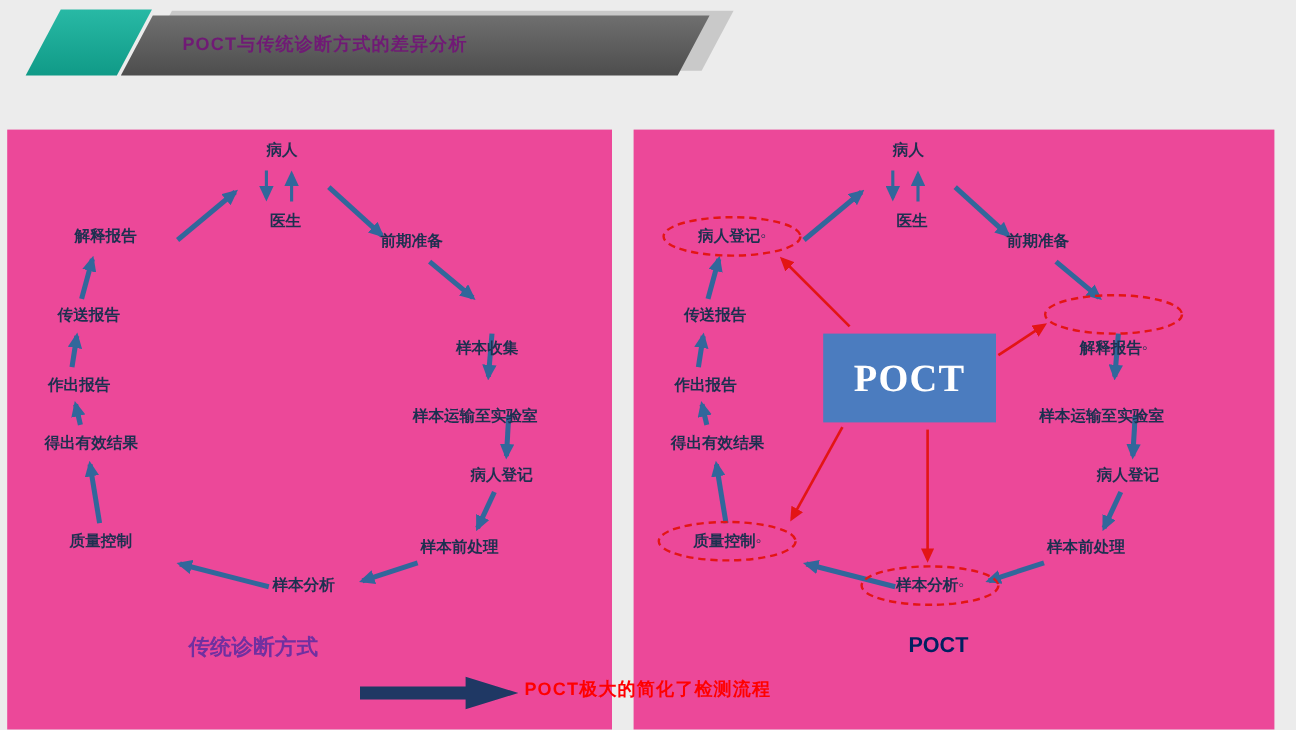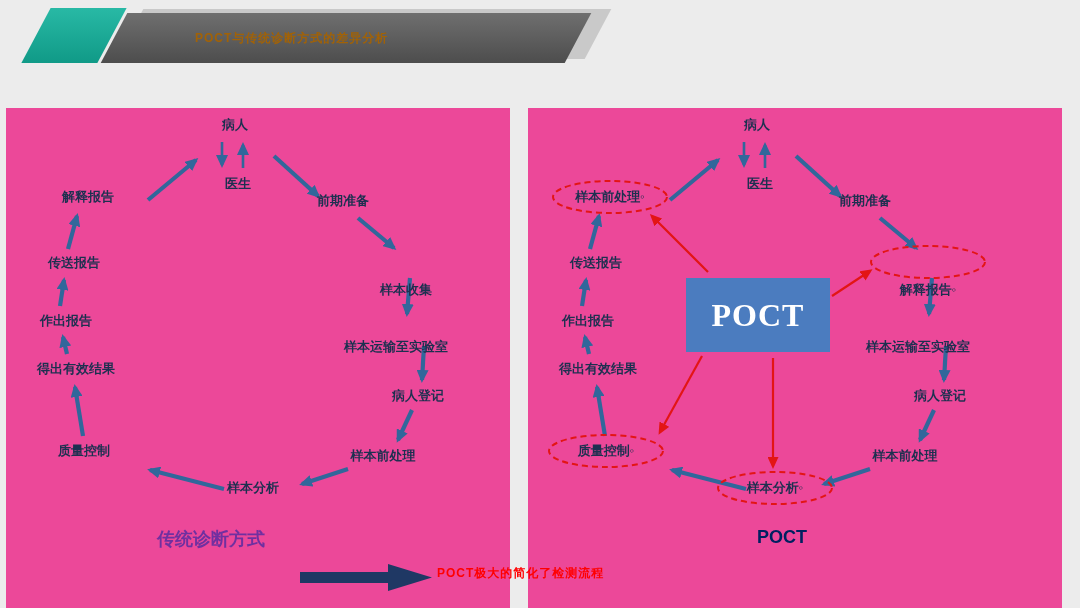--- a/index.html
+++ b/index.html
@@ -10,21 +10,21 @@
     overflow:hidden; position:relative;
   }
   .slide { position:absolute; inset:0; }
 
   
   .strip { position:absolute; transform:skewX(-28deg); }
   .strip-shadow { left:130px; top:9px;  width:468px; height:50px; background:#c9c9c9; }
   .strip-dark   { left:114px; top:13px; width:464px; height:50px; background:linear-gradient(180deg,#6f6f6f,#4d4d4d); }
   .strip-teal   { left:36px;  top:8px;  width:76px;  height:55px; background:linear-gradient(180deg,#28b9a5,#109a87); }
   .header-title { position:absolute; left:152px; top:13px; height:50px; line-height:50px;
-                  color:#a16207; font-size:12px; font-weight:bold; letter-spacing:1px;margin-left:43px; }
+                  color:#701a75; font-size:15px; font-weight:bold; letter-spacing:1px; }
 
   
   .panel { position:absolute; top:108px; height:530px; background:#ec4899; }
   .panel-left  { left:6px;   width:504px; }
   .panel-right { left:528px; width:534px; }
   .cycle-svg { position:absolute; left:0; top:0; }
 
   
   .node { position:absolute; transform:translate(-50%,-50%); font-weight:bold;
           font-size:13px; color:#1d3050; white-space:nowrap; }
@@ -45,21 +45,21 @@
   .poct-box { position:absolute; left:158px; top:170px; width:144px; height:74px;
               background:#4b7cbf; color:#ffffff; display:flex; align-items:center; justify-content:center;
               font-family:"Liberation Serif","DejaVu Serif",serif; font-size:32px; font-weight:bold;
               letter-spacing:1px; }
 
   
   .caption { position:absolute; font-weight:bold; font-size:18px; }
   .caption-trad { left:157px; top:527px; color:#7030a0; }
   .caption-poct { left:757px; top:527px; color:#002060; }
   .footer-arrow { position:absolute; left:300px; top:562px; }
-  .conclusion { position:absolute; left:437px; top:565px; font-size:12px; font-weight:bold;
+  .conclusion { position:absolute; left:437px; top:565px; font-size:15px; font-weight:bold;
                 color:#ff0000; letter-spacing:1px; }
 </style>
 </head>
 <body>
 
 <div class="slide">
 
   <div>
     <div class="strip strip-shadow"></div>
     <div class="strip strip-dark"></div>
@@ -144,21 +144,21 @@
       </g>
       <g stroke="#e31515" stroke-width="2.2" fill="none">
         <line x1="180" y1="164" x2="124" y2="108" marker-end="url(#mr)"></line>
         <line x1="304" y1="188" x2="342" y2="163" marker-end="url(#mr)"></line>
         <line x1="174" y1="248" x2="132" y2="324" marker-end="url(#mr)"></line>
         <line x1="245" y1="250" x2="245" y2="358" marker-end="url(#mr)"></line>
       </g>
     </svg>
     <div class="node n-patient">病人</div>
     <div class="node n-doctor">医生</div>
-    <div class="node n-interpret">样本前处理◦</div>
+    <div class="node n-interpret">病人登记◦</div>
     <div class="node n-prep">前期准备</div>
     <div class="node n-send">传送报告</div>
     <div class="node n-collect">解释报告◦</div>
     <div class="node n-report">作出报告</div>
     <div class="node n-transport">样本运输至实验室</div>
     <div class="node n-results">得出有效结果</div>
     <div class="node n-register">病人登记</div>
     <div class="node n-qc">质量控制◦</div>
     <div class="node n-pretreat">样本前处理</div>
     <div class="node n-analyze">样本分析◦</div>

